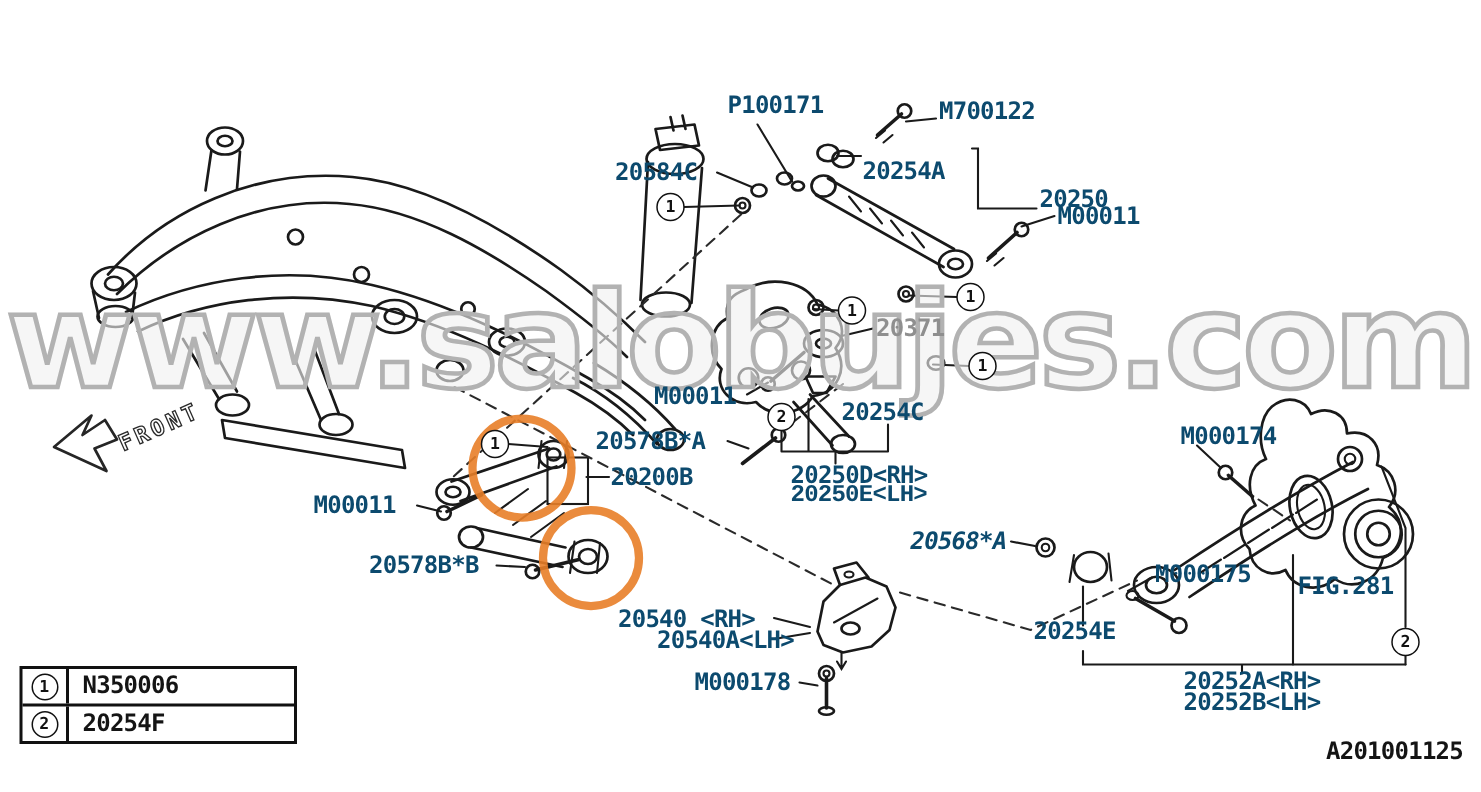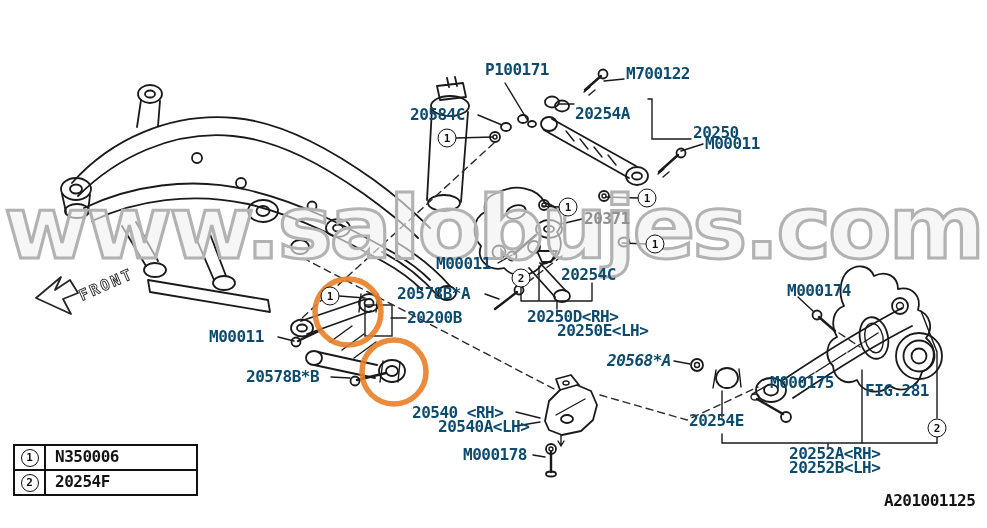--- a/index.html
+++ b/index.html
@@ -227,21 +227,21 @@
       <div class="plabel" style="left: 485px; top: 62px;">P100171</div>
       <div class="plabel" style="left: 626px; top: 66px;">M700122</div>
       <div class="plabel" style="left: 575px; top: 92px; margin-top: 14px;">20254A</div>
       <div class="plabel" style="left: 410px; top: 107px;">20584C</div>
       <div class="plabel" style="left: 693px; top: 125px;">20250</div>
       <div class="plabel" style="left: 705px; top: 136px;">M00011</div>
       <div class="plabel muted" style="left: 584px; top: 211px;">20371</div>
       <div class="plabel" style="left: 436px; top: 256px;">M00011</div>
       <div class="plabel" style="left: 561px; top: 267px;">20254C</div>
       <div class="plabel" style="left: 527px; top: 309px;">20250D&lt;RH&gt;</div>
-      <div class="plabel" style="left: 557px; top: 323px;">20250E&lt;LH&gt;</div>
+      <div class="plabel" style="left: 527px; top: 323px; font-family: Liberation Mono, monospace;">20250E&lt;LH&gt;</div>
       <div class="plabel" style="left: 397px; top: 286px;">20578B*A</div>
       <div class="plabel" style="left: 407px; top: 310px;">20200B</div>
       <div class="plabel" style="left: 209px; top: 329px;">M00011</div>
       <div class="plabel" style="left: 246px; top: 369px;">20578B*B</div>
       <div class="plabel" style="left: 412px; top: 405px;">20540 &lt;RH&gt;</div>
       <div class="plabel" style="left: 412px; top: 419px; margin-left: 26px;">20540A&lt;LH&gt;</div>
       <div class="plabel" style="left: 463px; top: 447px;">M000178</div>
       <div class="plabel" style="left: 607px; top: 353px; font-style: italic;">20568*A</div>
       <div class="plabel" style="left: 787px; top: 283px;">M000174</div>
       <div class="plabel" style="left: 770px; top: 375px;">M000175</div>

